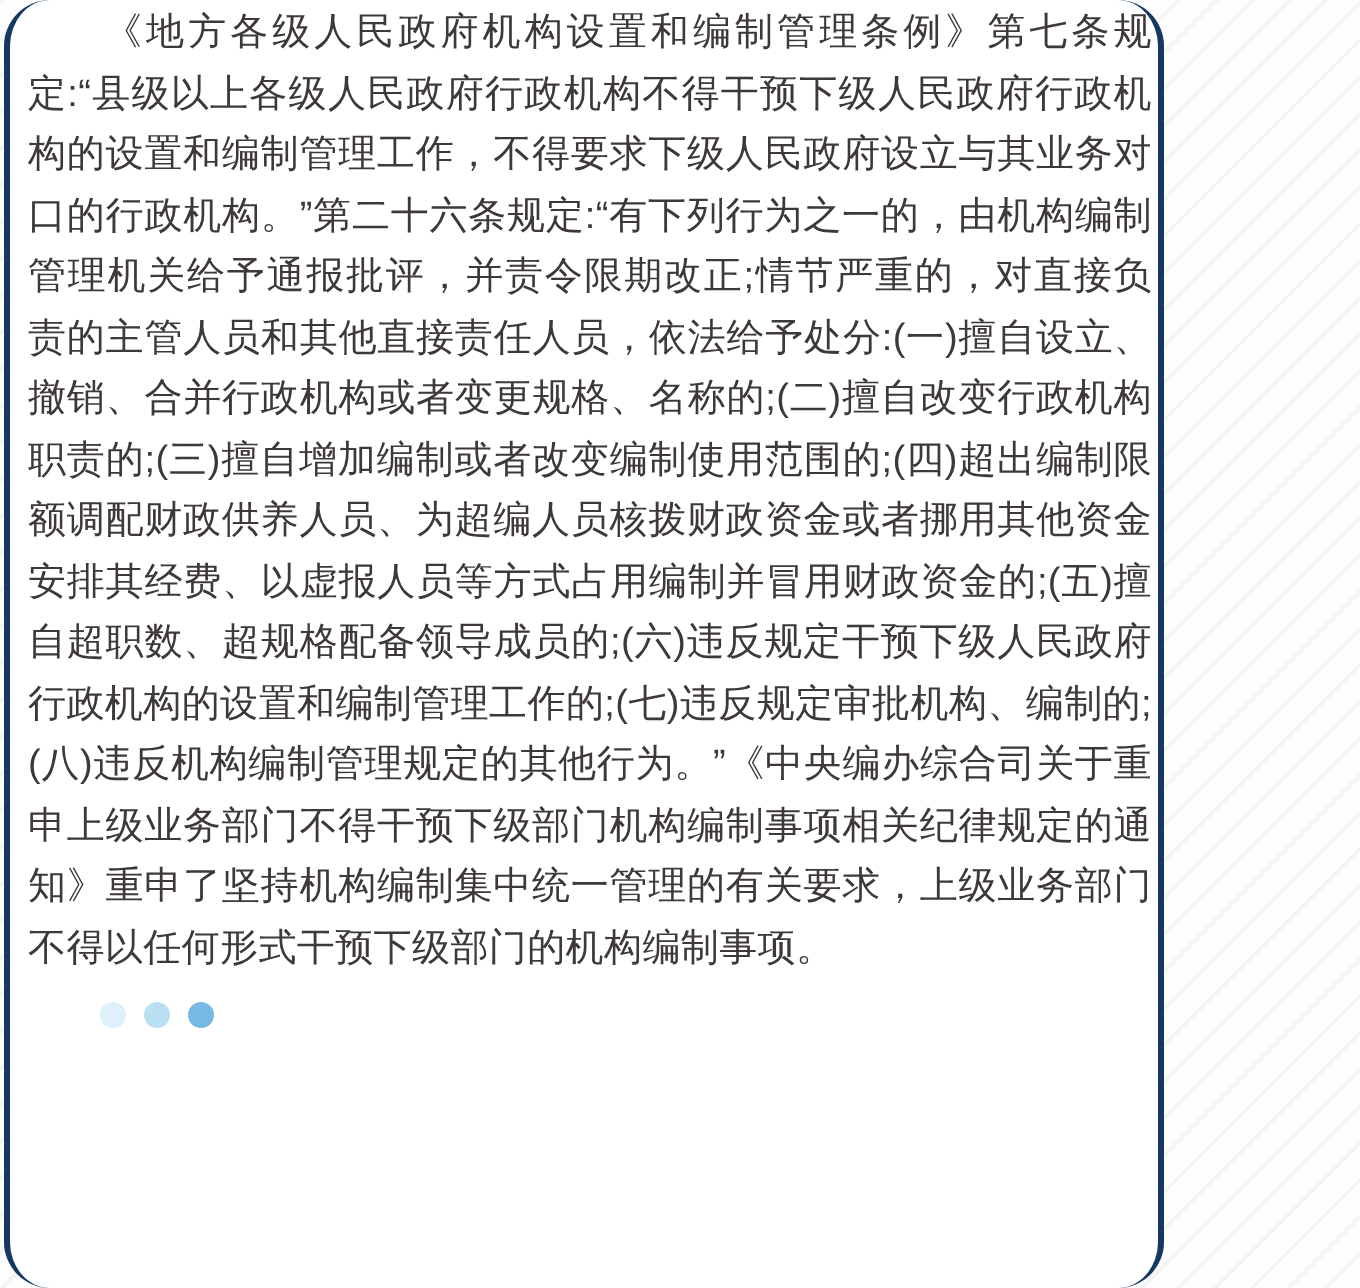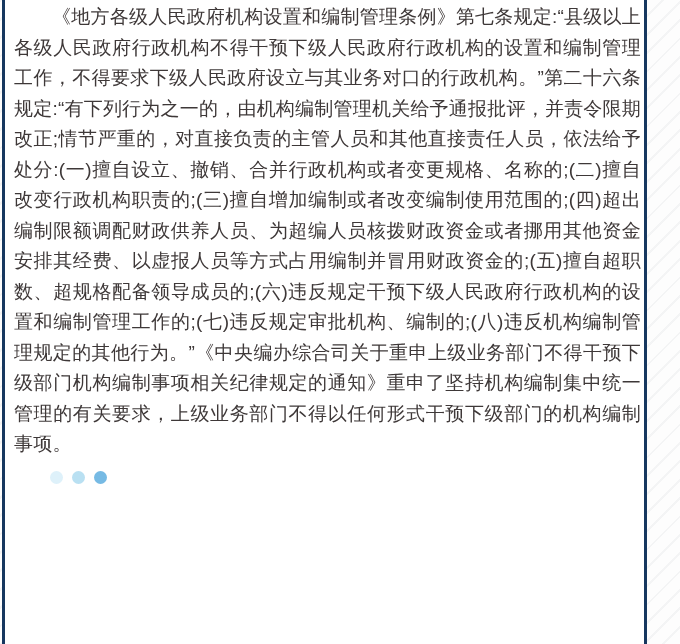--- a/index.html
+++ b/index.html
@@ -19,25 +19,26 @@
       transparent 2px,
       transparent 13px
     );
     font-family: "Liberation Sans", "DejaVu Sans", sans-serif;
   }
   .page-card {
     box-sizing: border-box;
     position: absolute;
     left: 2px;
     top: 0;
-    width: 645px;
+    width: 580px;
     height: 644px;
     background: #ffffff;
     border-left: 3px solid #16375f;
     border-right: 3px solid #16375f;
+    border-radius: 23px;
   }
   .article-body {
     box-sizing: border-box;
     padding: 2px 3px 0 9px;
   }
   .article-body p {
     margin: 0;
     font-size: 19px;
     line-height: 30.5px;
     letter-spacing: 0.2px;

